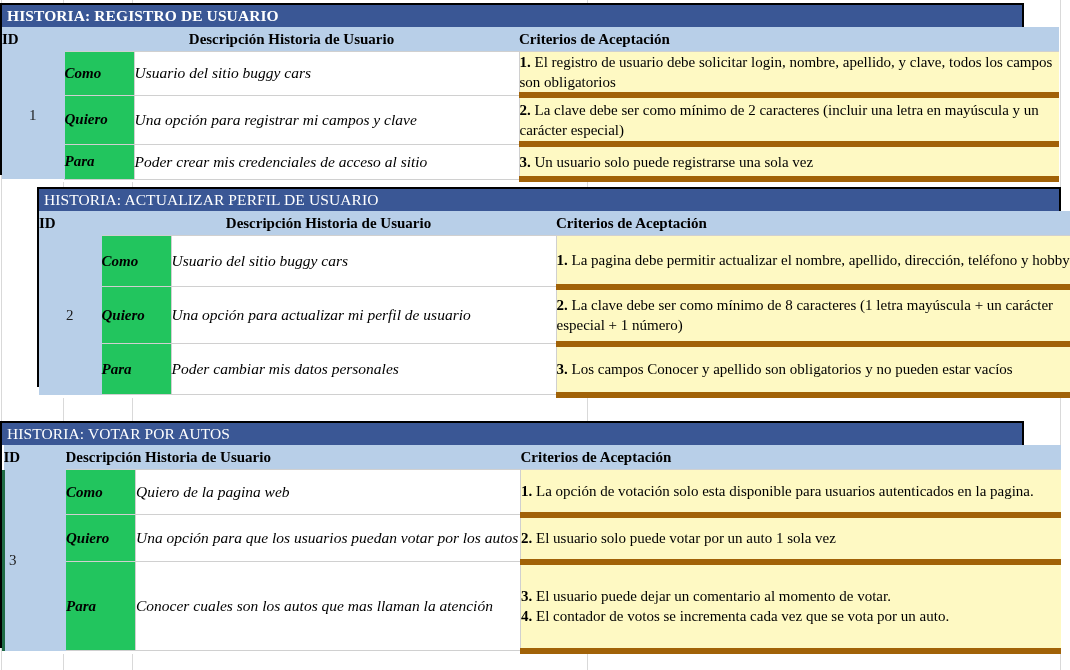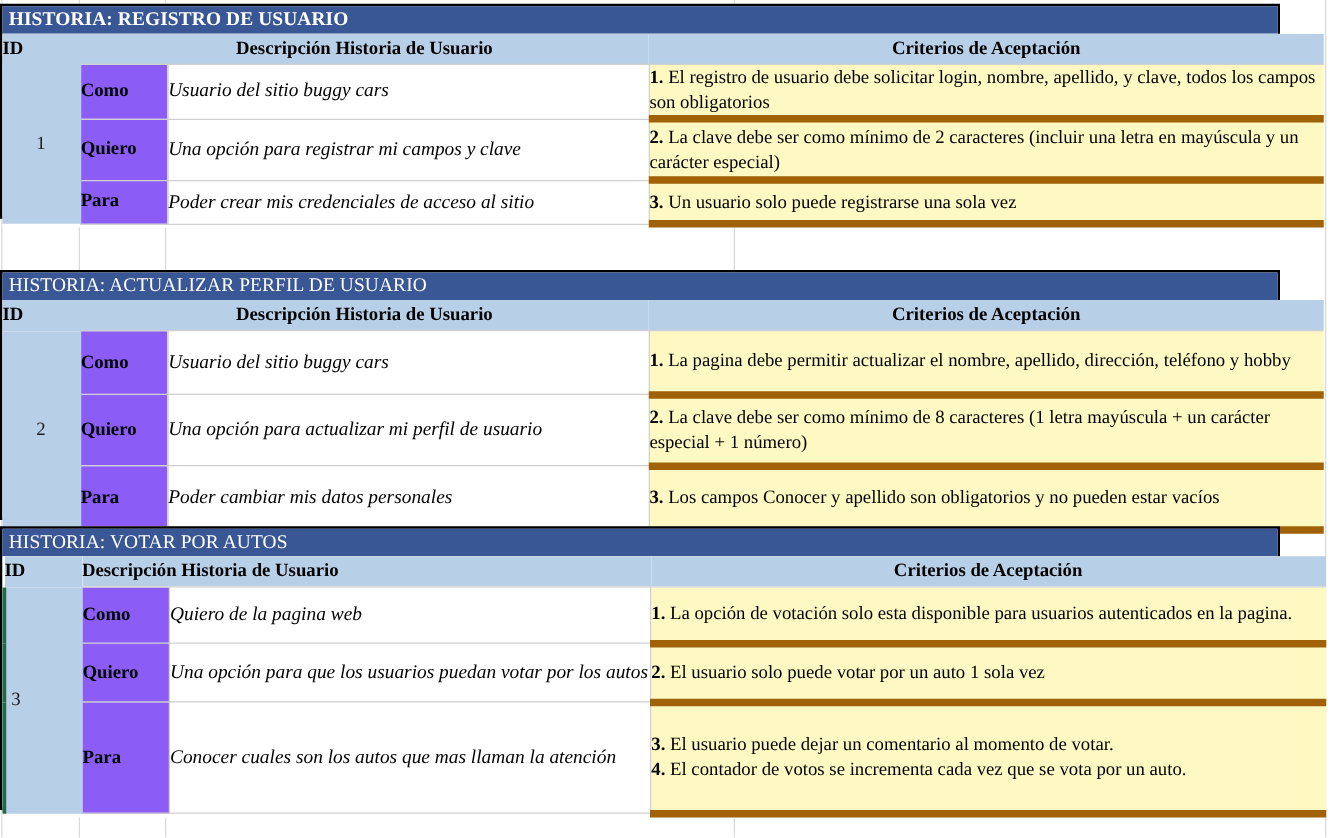--- a/index.html
+++ b/index.html
@@ -80,43 +80,44 @@
     font-weight: bold;
     font-size: 15px;
     height: 24px;
     line-height: 24px;
     white-space: nowrap;
     overflow: hidden;
   }
   .hdr-id     { padding-left: 4px; text-align: left; }
   .hdr-desc   { text-align: center; }
   .hdr-desc-left { text-align: left; padding-left: 5px; }
-  .hdr-crit   { text-align: center; padding-left: 5px; }
+  .hdr-crit   { text-align: left; padding-left: 5px; }
 
   .id-cell {
     background: #b8cfe8;
     text-align: center;
     font-size: 15px;
     color: #1c1c1c;
     border-right: 1px solid #b8cfe8;
   }
   .id-cell.left-align {
     text-align: left;
     padding-left: 4px;
     vertical-align: middle;
     border-left: 3px solid #1e6b45;
   }
 
   .label-cell {
     font-weight: bold;
+    font-style: italic;
     font-size: 15px;
     padding-left: 8px;
     border: 1px solid #d0d0d0;
     border-left: none;
-    background: #8b5cf6;
+    background: #22c55e;
   }
 
   .desc-cell {
     font-style: italic;
     font-size: 15.5px;
     padding-left: 8px;
     padding-right: 4px;
     border: 1px solid #d0d0d0;
     border-left: none;
     background: #ffffff;
@@ -181,21 +182,21 @@
       </tr>
       <tr>
         <td class="label-cell" style="height:34px">Para</td>
         <td class="desc-cell">Poder crear mis credenciales de acceso al sitio</td>
         <td class="crit-cell vcenter"><b>3.</b><span> Un usuario solo puede registrarse una sola vez</span></td>
       </tr>
     </tbody>
       </table>
   </div>
 
-  <div class="story" style="top:216px; height:200px;">
+  <div class="story" style="top:187px; height:200px;margin-left:37px;">
     <div class="story-title">HISTORIA: ACTUALIZAR PERFIL DE USUARIO</div>
     <table class="story-table">
       <colgroup>
         <col class="col-id">
           <col class="col-label">
           <col class="col-desc">
           <col class="col-crit">
       </colgroup>
       <tbody>
           <tr>

